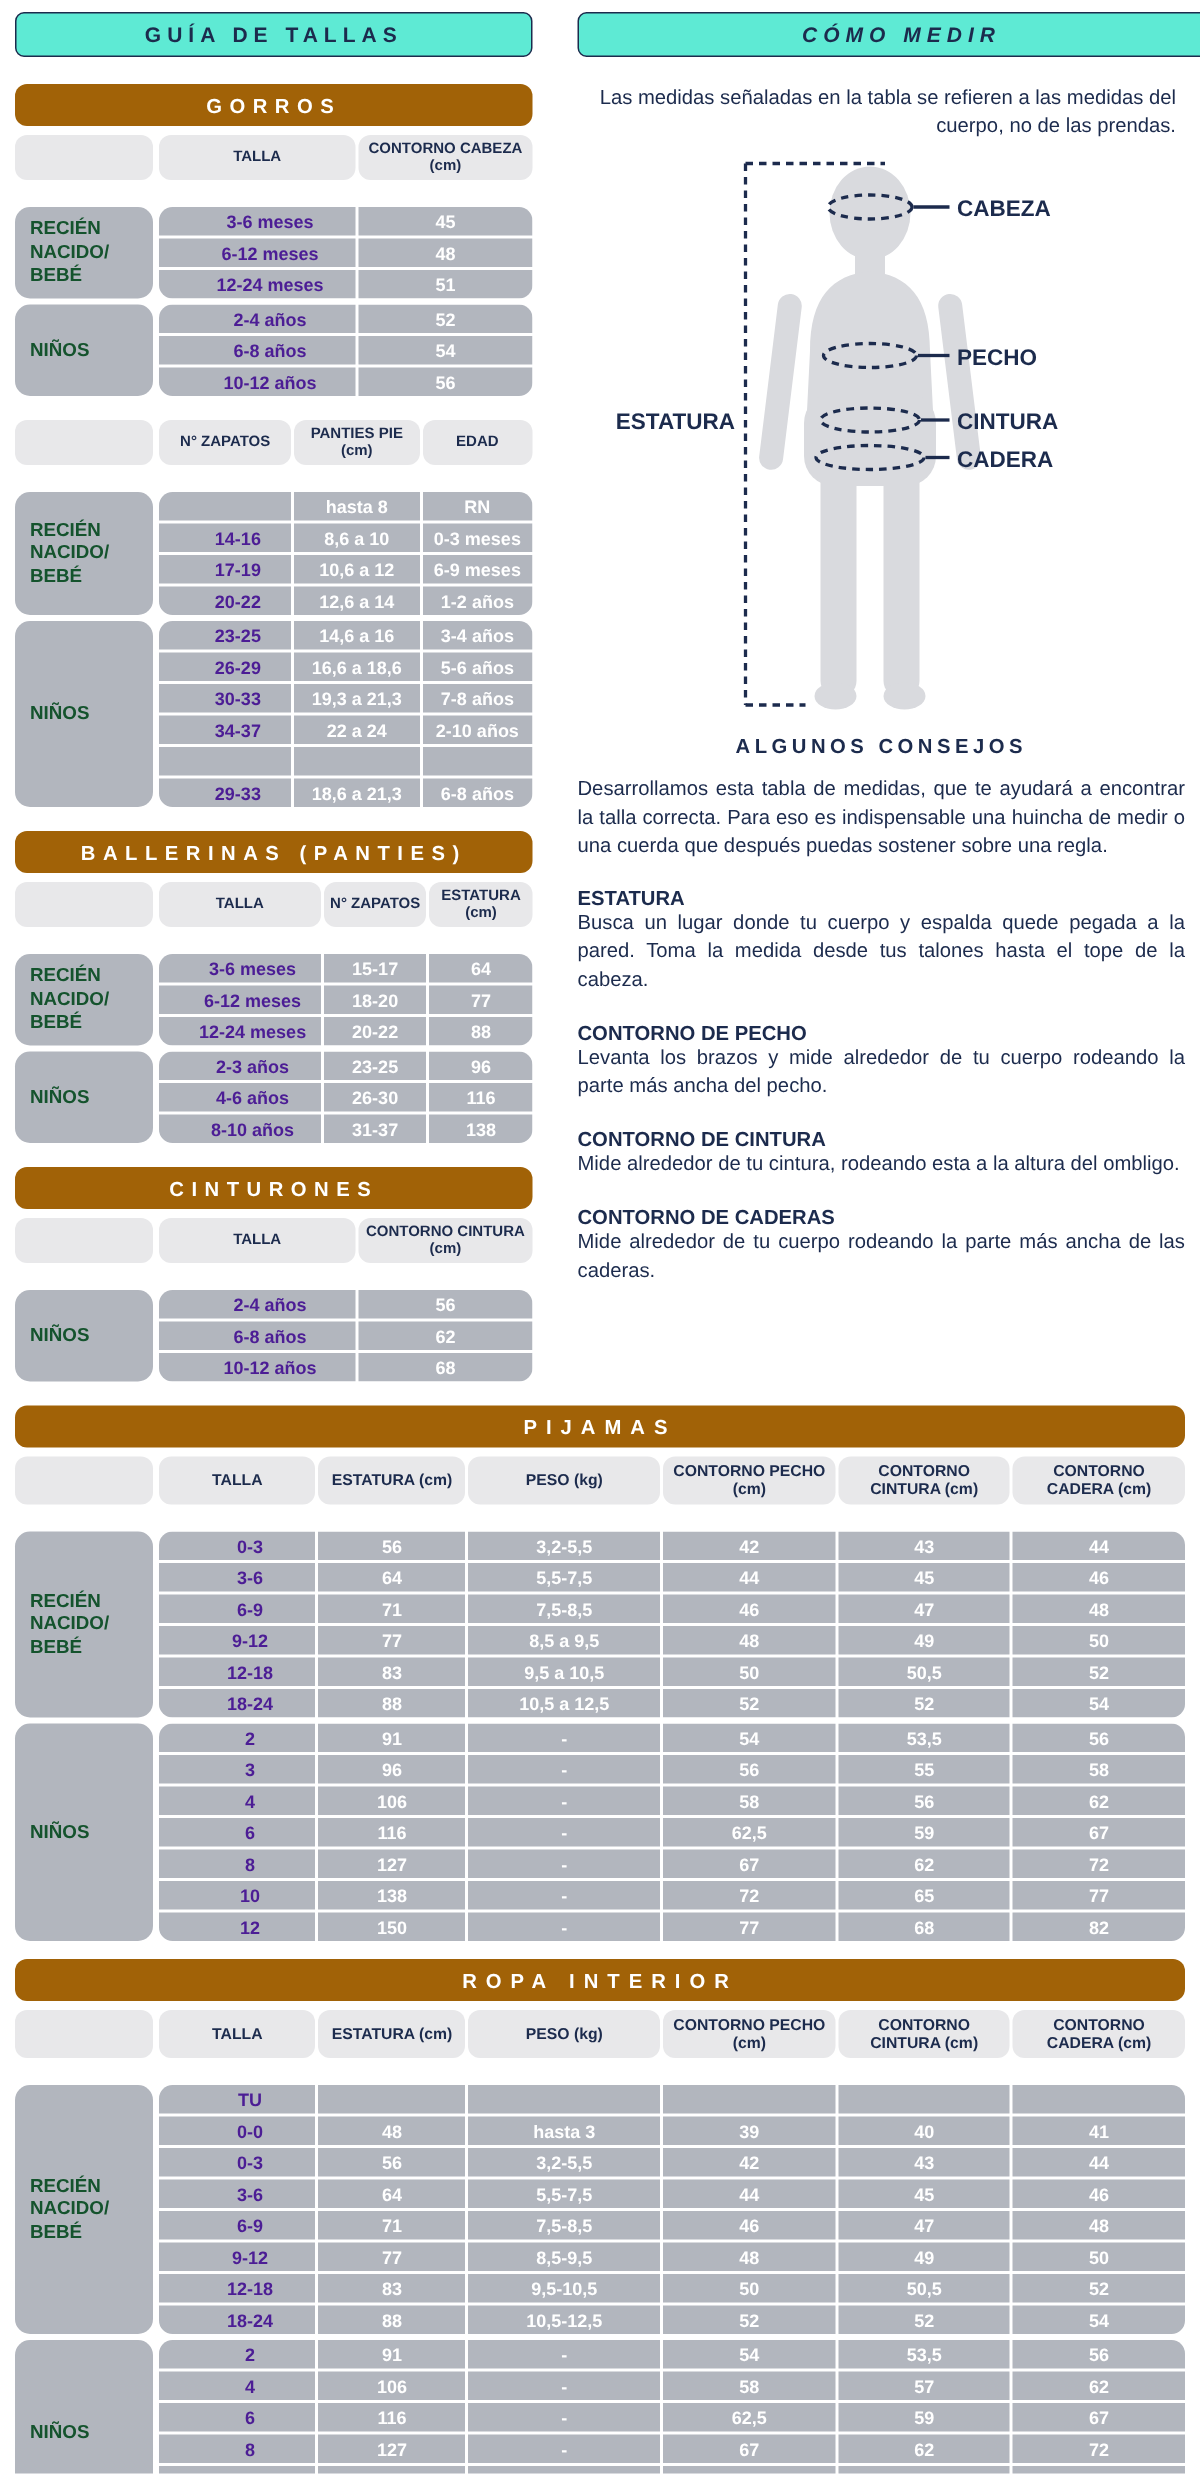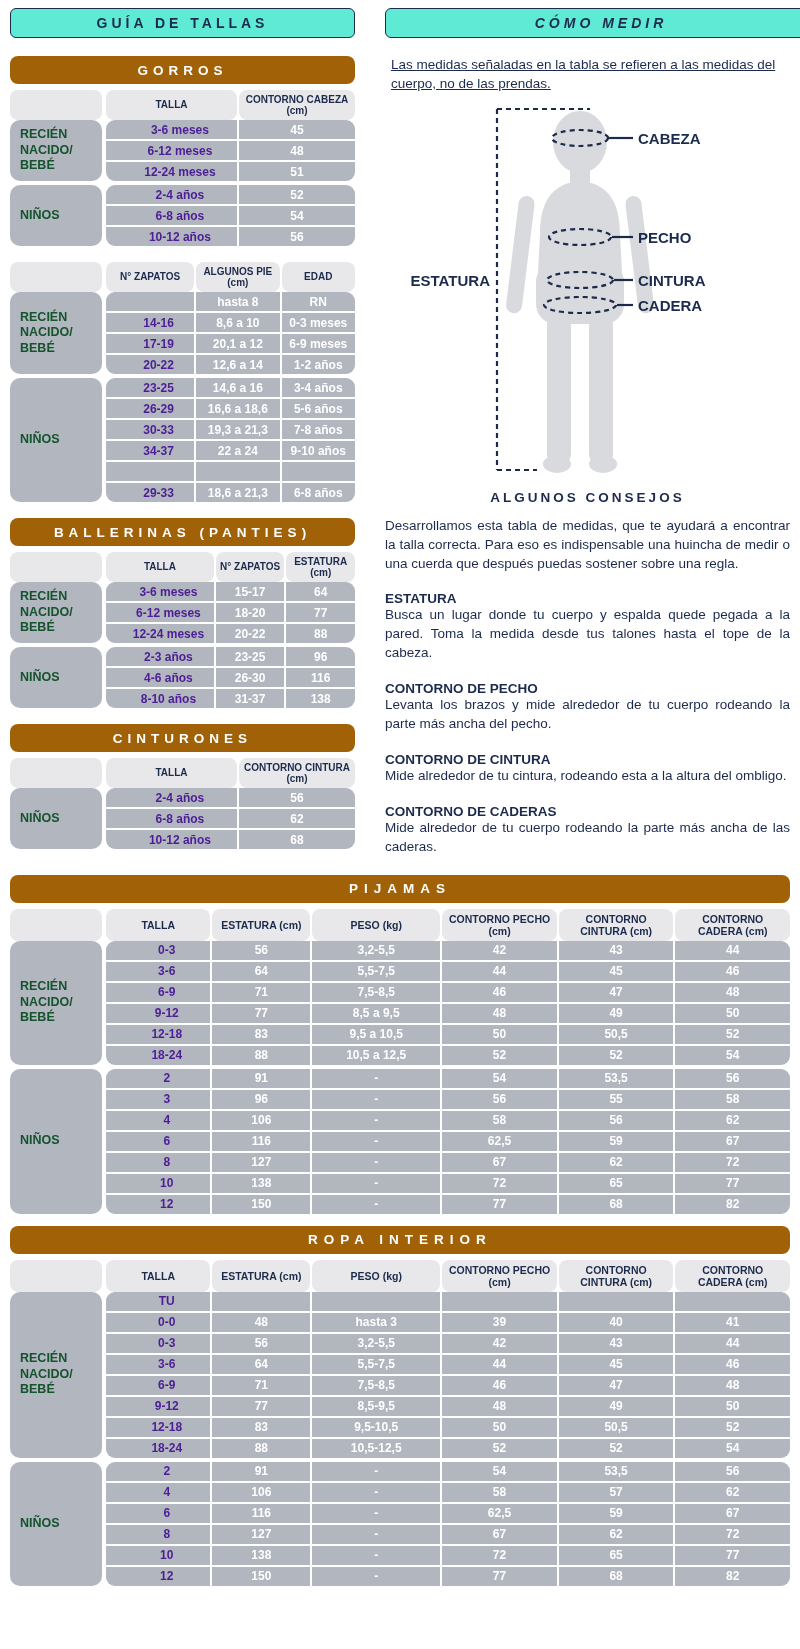--- a/index.html
+++ b/index.html
@@ -22,21 +22,21 @@
   .col-right .title-box{width:432px;margin-left:auto;margin-right:auto;font-style:italic;}
 
   
   .tbl{margin-bottom:16px;--catw:92px;}
   .bar{
     height:28px;background:#a16207;border-radius:8px;color:#fff;
     display:flex;align-items:center;justify-content:center;
     font-weight:700;font-size:13.5px;letter-spacing:5px;margin-bottom:6px;
   }
   .thead,.group{display:grid;grid-template-columns:var(--catw) 1fr;gap:0 4px;}
-  .thead{margin-bottom:0;}
+  .thead{margin-bottom:18px;}
   .group{margin-bottom:4px;}
   .data-grid{display:grid;grid-template-columns:var(--dcols);gap:2px;}
   .hgrid{align-items:stretch;}
   .hcell{
     background:#e8e8ea;border-radius:8px;color:#1c2b4d;font-weight:700;
     font-size:10px;line-height:1.15;display:flex;align-items:center;justify-content:center;
     text-align:center;min-height:30px;padding:2px 3px;box-sizing:border-box;
   }
   .corner{background:#e8e8ea;border-radius:8px;}
   .rows{grid-auto-rows:19px;border-radius:9px;overflow:hidden;}
@@ -54,21 +54,21 @@
   .t-calcetines{--dcols:36fr 34fr 30fr;}
   .t-ballerinas{--dcols:44fr 28fr 28fr;}
   .t-cinturones{--dcols:53fr 47fr;}
   .t-pijamas,.t-ropa_interior{--dcols:15.5fr 14.5fr 19fr 17fr 17fr 17fr;}
   .wide{margin-bottom:12px;}
   .wide .bar{letter-spacing:6px;}
   .wide .hcell{min-height:32px;font-size:10.5px;}
 
   
   .intro{
-    text-align:left;font-size:13.5px;line-height:1.4;margin:0 6px 8px;text-decoration:underline;
+    text-align:right;font-size:13.5px;line-height:1.4;margin:0 6px 8px;
   }
   .diagram{display:block;margin:0 0 12px;}
   .consejos-title{
     text-align:center;font-weight:700;font-size:13.5px;letter-spacing:3px;margin:0 0 12px;
   }
   .consejos-intro,.sect-text{
     font-size:13.5px;line-height:1.4;margin:0 0 18px;text-align:justify;
   }
   .sect-head{font-size:13.5px;font-weight:700;margin:0;}
   .sect{margin-bottom:14px;}
@@ -121,59 +121,59 @@
             </div>
           </div>
         </div>
     </section>
 
     <section class="tbl t-calcetines">
       <div class="thead">
           <div class="corner"></div>
           <div class="data-grid hgrid">
             <div class="hcell">N° ZAPATOS</div>
-            <div class="hcell">ALGUNOS PIE (cm)</div>
+            <div class="hcell">PANTIES PIE (cm)</div>
             <div class="hcell">EDAD</div>
           </div>
         </div>
       <div class="tbody">
           <div class="group">
             <div class="cat">RECIÉN
 NACIDO/
 BEBÉ</div>
             <div class="data-grid rows">
               <div class="cell first"></div>
               <div class="cell">hasta 8</div>
               <div class="cell">RN</div>
               <div class="cell first">14-16</div>
               <div class="cell">8,6 a 10</div>
               <div class="cell">0-3 meses</div>
               <div class="cell first">17-19</div>
-              <div class="cell">20,1 a 12</div>
+              <div class="cell">10,6 a 12</div>
               <div class="cell">6-9 meses</div>
               <div class="cell first">20-22</div>
               <div class="cell">12,6 a 14</div>
               <div class="cell">1-2 años</div>
             </div>
           </div>
           <div class="group">
             <div class="cat">NIÑOS</div>
             <div class="data-grid rows">
               <div class="cell first">23-25</div>
               <div class="cell">14,6 a 16</div>
               <div class="cell">3-4 años</div>
               <div class="cell first">26-29</div>
               <div class="cell">16,6 a 18,6</div>
               <div class="cell">5-6 años</div>
               <div class="cell first">30-33</div>
               <div class="cell">19,3 a 21,3</div>
               <div class="cell">7-8 años</div>
               <div class="cell first">34-37</div>
               <div class="cell">22 a 24</div>
-              <div class="cell">9-10 años</div>
+              <div class="cell">2-10 años</div>
               <div class="cell first"></div>
               <div class="cell"></div>
               <div class="cell"></div>
               <div class="cell first">29-33</div>
               <div class="cell">18,6 a 21,3</div>
               <div class="cell">6-8 años</div>
             </div>
           </div>
         </div>
     </section>

